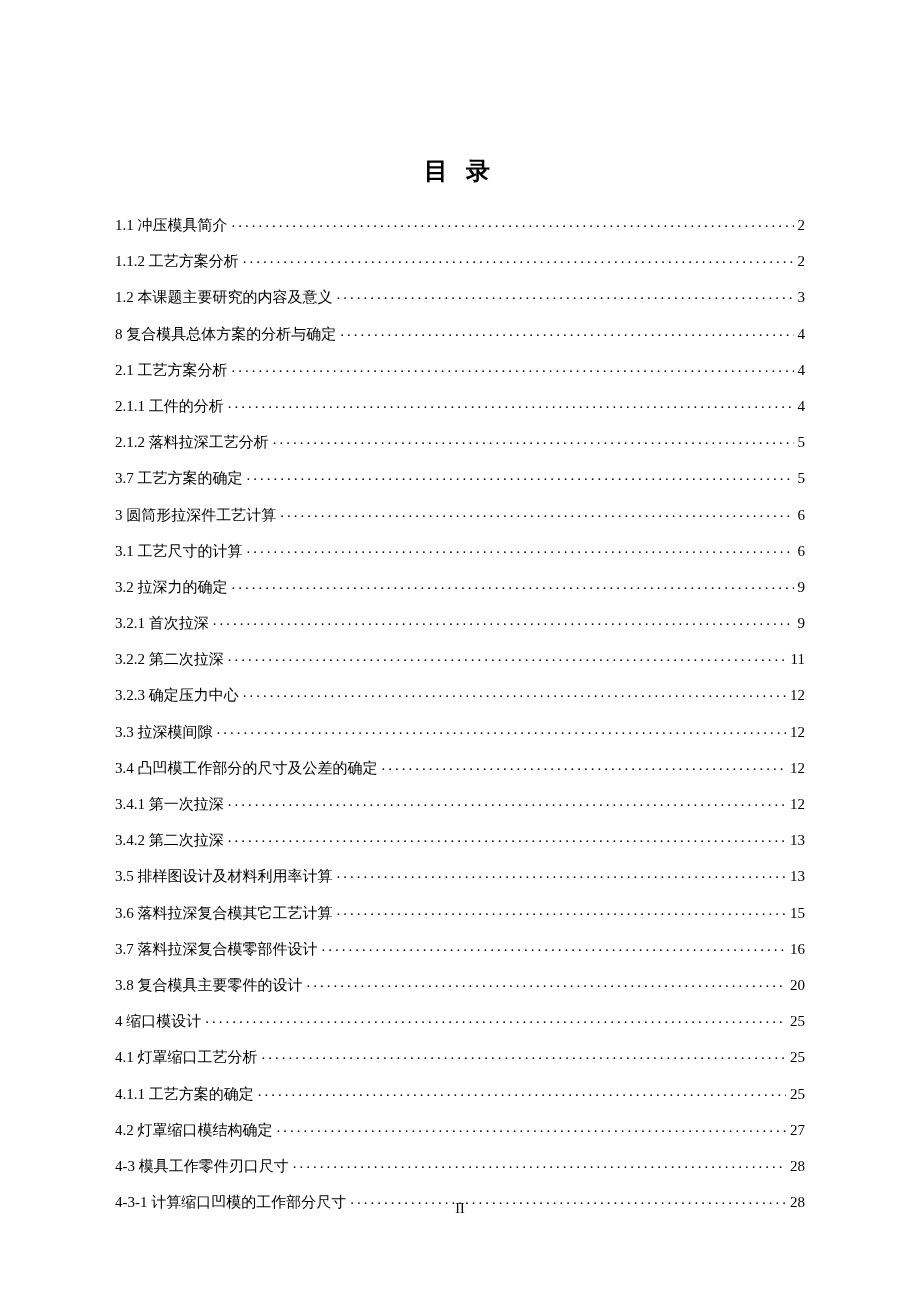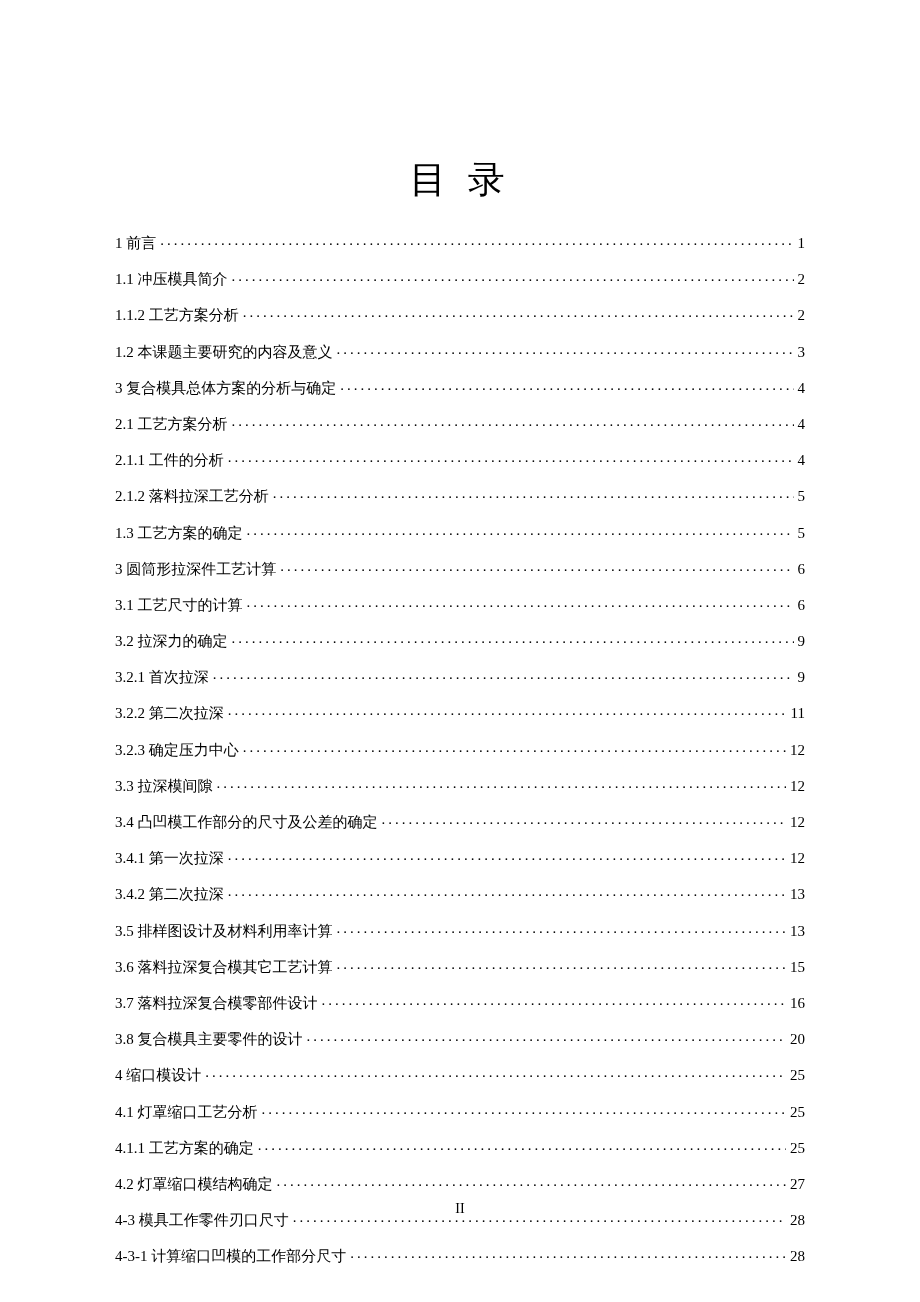--- a/index.html
+++ b/index.html
@@ -8,22 +8,22 @@
       height: 1302px;
       background: #fff;
       font-family: "SimSun", "STSong", serif;
       position: relative;
     }
     .page {
       padding: 155px 115px 0 115px;
     }
     .title {
       text-align: center;
-      font-size: 37px;
-      font-weight: normal;
+      font-size: 24px;
+      font-weight: bold;
       margin-bottom: 28px;
       letter-spacing: 6px;
     }
     .toc-line {
       display: flex;
       align-items: baseline;
       font-size: 15px;
       line-height: 1;
       margin-bottom: 18.2px;
       white-space: nowrap;
@@ -59,61 +59,56 @@
       font-family: "Times New Roman", serif;
     }
   </style>
 </head>
 <body>
 
 <div class="page">
   <h1 class="title">目 录</h1>
   <div id="toc-container">
       <div class="toc-line">
-        <span class="toc-label">1 前言</span>
-        <span class="toc-dots"></span>
-        <span class="toc-page">1</span>
-      </div>
-      <div class="toc-line">
         <span class="toc-label">1.1 冲压模具简介</span>
         <span class="toc-dots"></span>
         <span class="toc-page">2</span>
       </div>
       <div class="toc-line">
         <span class="toc-label">1.1.2 工艺方案分析</span>
         <span class="toc-dots"></span>
         <span class="toc-page">2</span>
       </div>
       <div class="toc-line">
         <span class="toc-label">1.2 本课题主要研究的内容及意义</span>
         <span class="toc-dots"></span>
         <span class="toc-page">3</span>
       </div>
       <div class="toc-line">
-        <span class="toc-label">3 复合模具总体方案的分析与确定</span>
+        <span class="toc-label">8 复合模具总体方案的分析与确定</span>
         <span class="toc-dots"></span>
         <span class="toc-page">4</span>
       </div>
       <div class="toc-line">
         <span class="toc-label">2.1 工艺方案分析</span>
         <span class="toc-dots"></span>
         <span class="toc-page">4</span>
       </div>
       <div class="toc-line">
         <span class="toc-label">2.1.1 工件的分析</span>
         <span class="toc-dots"></span>
         <span class="toc-page">4</span>
       </div>
       <div class="toc-line">
         <span class="toc-label">2.1.2  落料拉深工艺分析</span>
         <span class="toc-dots"></span>
         <span class="toc-page">5</span>
       </div>
       <div class="toc-line">
-        <span class="toc-label">1.3 工艺方案的确定</span>
+        <span class="toc-label">3.7 工艺方案的确定</span>
         <span class="toc-dots"></span>
         <span class="toc-page">5</span>
       </div>
       <div class="toc-line">
         <span class="toc-label">3 圆筒形拉深件工艺计算</span>
         <span class="toc-dots"></span>
         <span class="toc-page">6</span>
       </div>
       <div class="toc-line">
         <span class="toc-label">3.1  工艺尺寸的计算</span>

